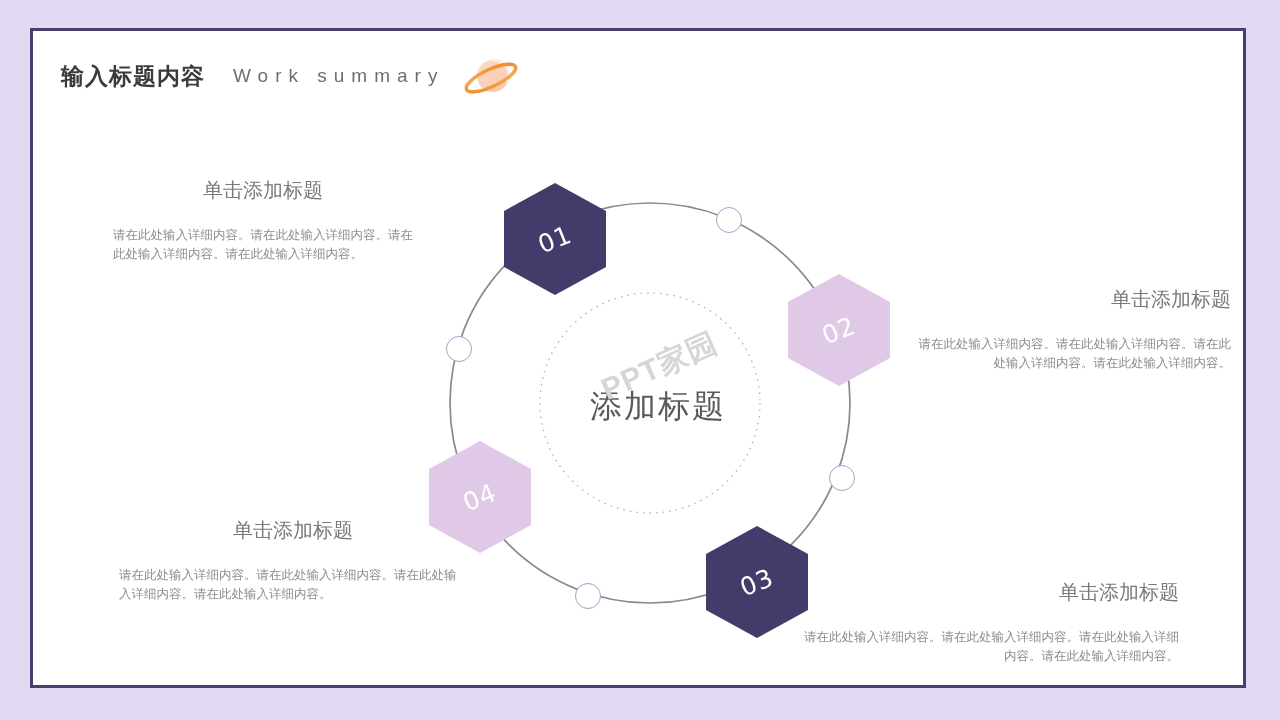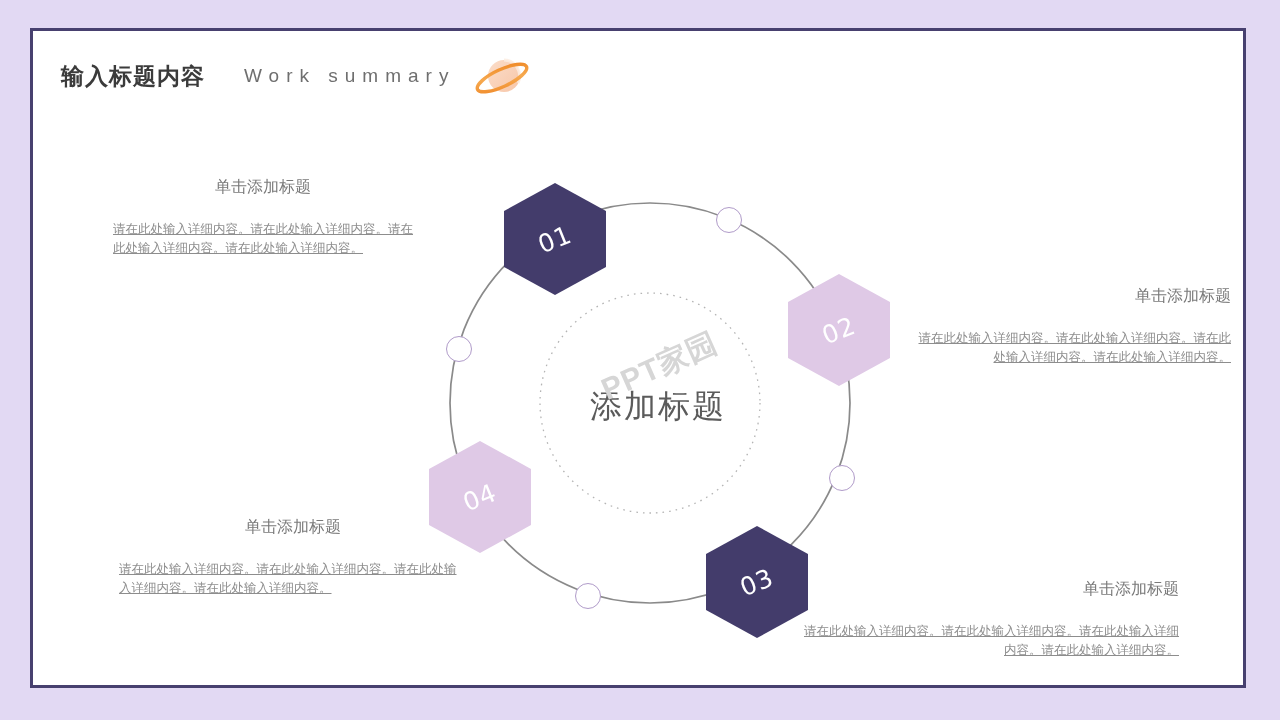--- a/index.html
+++ b/index.html
@@ -35,21 +35,21 @@
     font-size: 23px;
     font-weight: bold;
     color: #3b3b3b;
     letter-spacing: 1px;
     white-space: nowrap;
   }
   .title-en {
     font-size: 19px;
     color: #6f6f6f;
     letter-spacing: 7px;
-    margin-left: 39px;
+    margin-left: 28px;
     white-space: nowrap;
     font-weight: 500;
   }
   .planet-icon {
     margin-left: 16px;
     width: 62px;
     height: 46px;
     position: relative;
     top: 2px;
   }
@@ -133,29 +133,28 @@
     color: #d6d6d6;
     transform: rotate(-24deg);
     letter-spacing: 1px;
     font-weight: bold;
     white-space: nowrap;
     pointer-events: none;
   }
   
   .txt-block { position: absolute; }
   .txt-head {
-    font-size: 16px;
+    font-size: 20px;
     color: #7a7a7a;
     margin-bottom: 22px;
   }
   .txt-body {
     font-size: 12.5px;
     color: #8d8d8d;
     line-height: 1.55;
-    text-decoration: underline;
   }
   .blk1 { left: 80px;  top: 146px; width: 300px; }
   .blk1 .txt-head { text-align: center; }
   .blk1 .txt-body { text-align: left; }
 
   .blk2 { left: 880px; top: 255px; width: 318px; text-align: right; }
 
   .blk3 { left: 86px;  top: 486px; width: 348px; }
   .blk3 .txt-head { text-align: center; }
 

